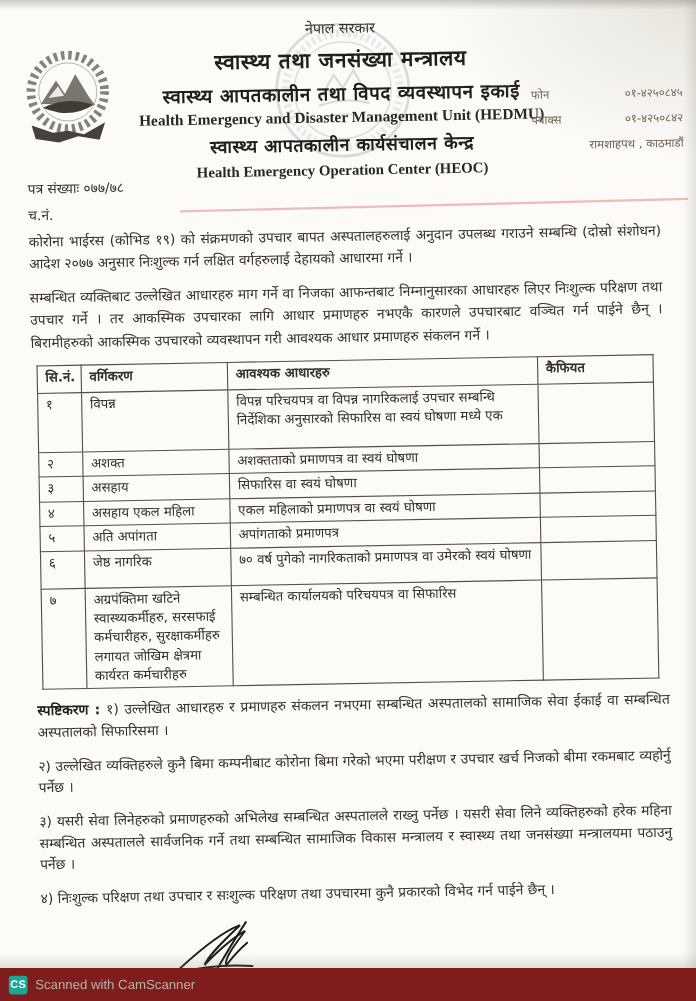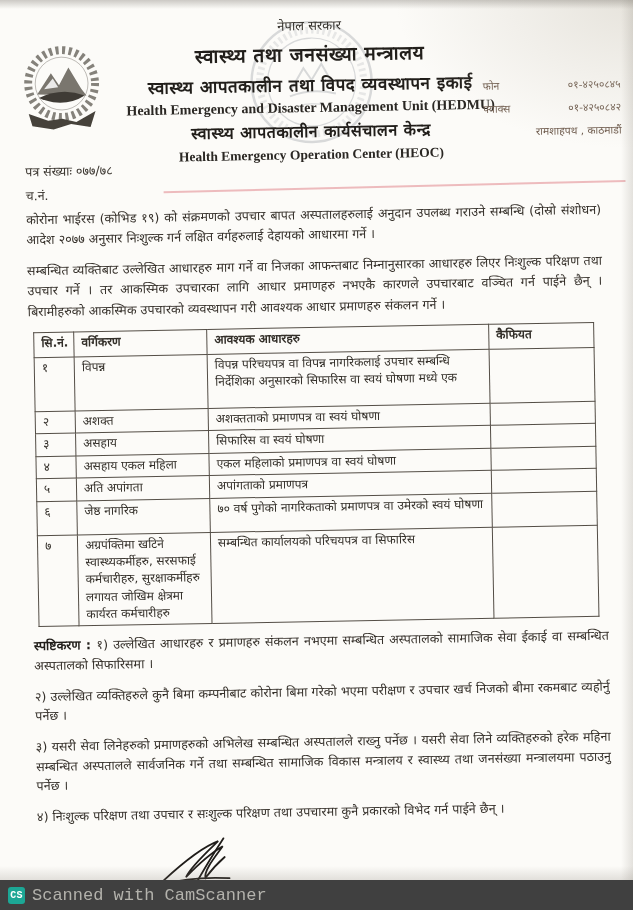--- a/index.html
+++ b/index.html
@@ -49,25 +49,25 @@
 
   .notes p.note{margin:0 0 11px;font-size:12.6px;line-height:1.56;text-align:justify;color:#36312b;}
   .notes b{font-weight:bold;color:#211e1a;}
 
   .sig{margin:4px 0 0 110px;display:block;}
 
   .pink-line{position:absolute;top:187px;left:168px;width:462px;height:2px;
              background:rgba(222,118,126,.48);transform:rotate(-.35deg);z-index:2;}
 
   
-  .footer-bar{position:absolute;left:0;right:0;bottom:0;height:30px;background:#404040;z-index:8;
-              display:flex;align-items:center;font-family:Liberation Mono, monospace;}
+  .footer-bar{position:absolute;left:0;right:0;bottom:0;height:30px;background:#7f1d1d;z-index:8;
+              display:flex;align-items:center;font-family:Liberation Sans, sans-serif;}
   .cs-badge{width:17px;height:17px;margin-left:8px;border-radius:3px;background:#1ca795;color:#fff;
             font-size:10px;font-weight:bold;display:flex;align-items:center;justify-content:center;letter-spacing:.3px;}
-  .cs-text{margin-left:7px;font-size:17px;color:#b3b2ac;}
+  .cs-text{margin-left:7px;font-size:12px;color:#b3b2ac;}
 </style>
 </head>
 <body>
 
 <div class="page">
 
   <div class="shade-corner"></div>
 
   <div class="rot">
 

